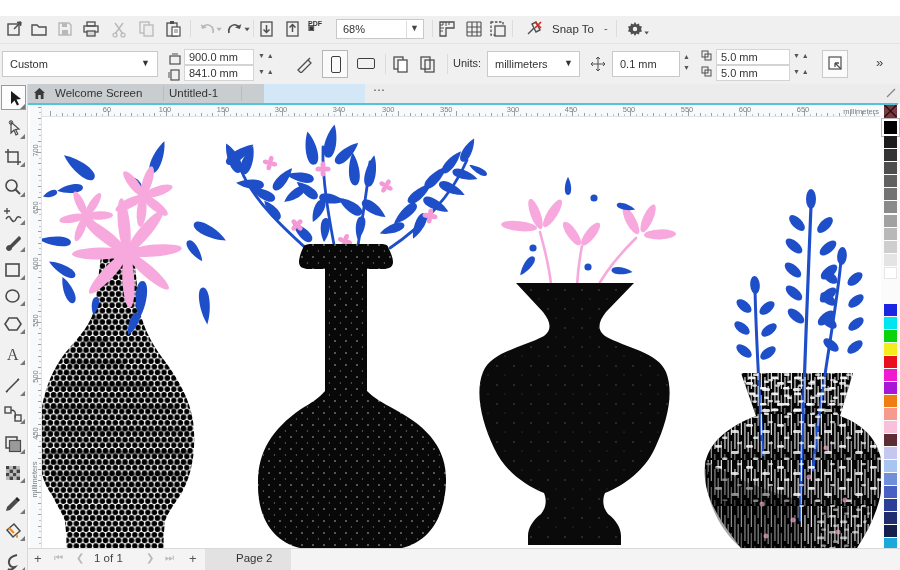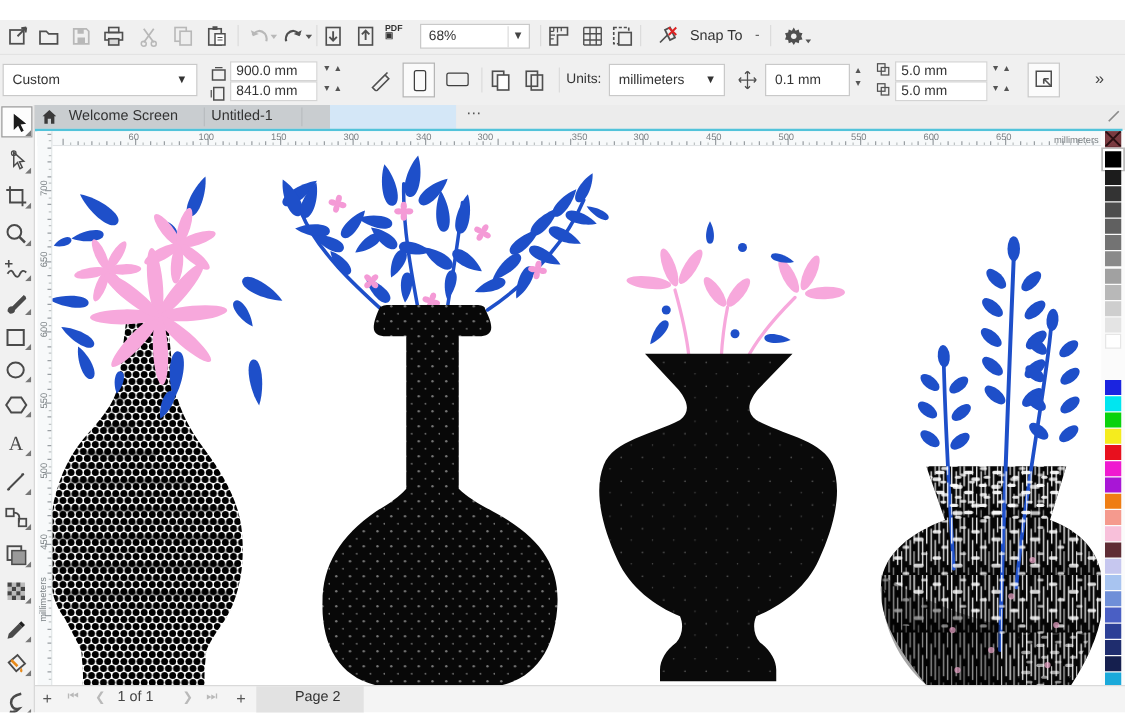--- a/index.html
+++ b/index.html
@@ -280,21 +280,21 @@
       <div class="tick" style="left:361.8px;bottom:0;height:2px;opacity:.6"></div>
       <div class="tick" style="left:367.6px;bottom:0;height:3px"></div>
       <div class="tick" style="left:373.4px;bottom:0;height:2px;opacity:.6"></div>
       <div class="tick" style="left:379.2px;bottom:0;height:3px"></div>
       <div class="tick" style="left:385.0px;bottom:0;height:2px;opacity:.6"></div>
       <div class="tick" style="left:390.8px;bottom:0;height:3px"></div>
       <div class="tick" style="left:396.6px;bottom:0;height:2px;opacity:.6"></div>
       <div class="tick" style="left:402.4px;bottom:0;height:3px"></div>
       <div class="tick" style="left:408.2px;bottom:0;height:2px;opacity:.6"></div>
       <div class="tick" style="left:414.0px;bottom:0;height:5px"></div>
-      <div class="rlabel" style="left:398.0px;top:0px;width:30px;text-align:right">350</div>
+      <div class="rlabel" style="left:398.0px;top:0px;width:30px;text-align:left">350</div>
       <div class="tick" style="left:419.8px;bottom:0;height:2px;opacity:.6"></div>
       <div class="tick" style="left:425.6px;bottom:0;height:3px"></div>
       <div class="tick" style="left:431.4px;bottom:0;height:2px;opacity:.6"></div>
       <div class="tick" style="left:437.2px;bottom:0;height:3px"></div>
       <div class="tick" style="left:443.0px;bottom:0;height:2px;opacity:.6"></div>
       <div class="tick" style="left:448.8px;bottom:0;height:3px"></div>
       <div class="tick" style="left:454.6px;bottom:0;height:2px;opacity:.6"></div>
       <div class="tick" style="left:460.4px;bottom:0;height:3px"></div>
       <div class="tick" style="left:466.2px;bottom:0;height:2px;opacity:.6"></div>
       <div class="tick" style="left:472.0px;bottom:0;height:5px"></div>

